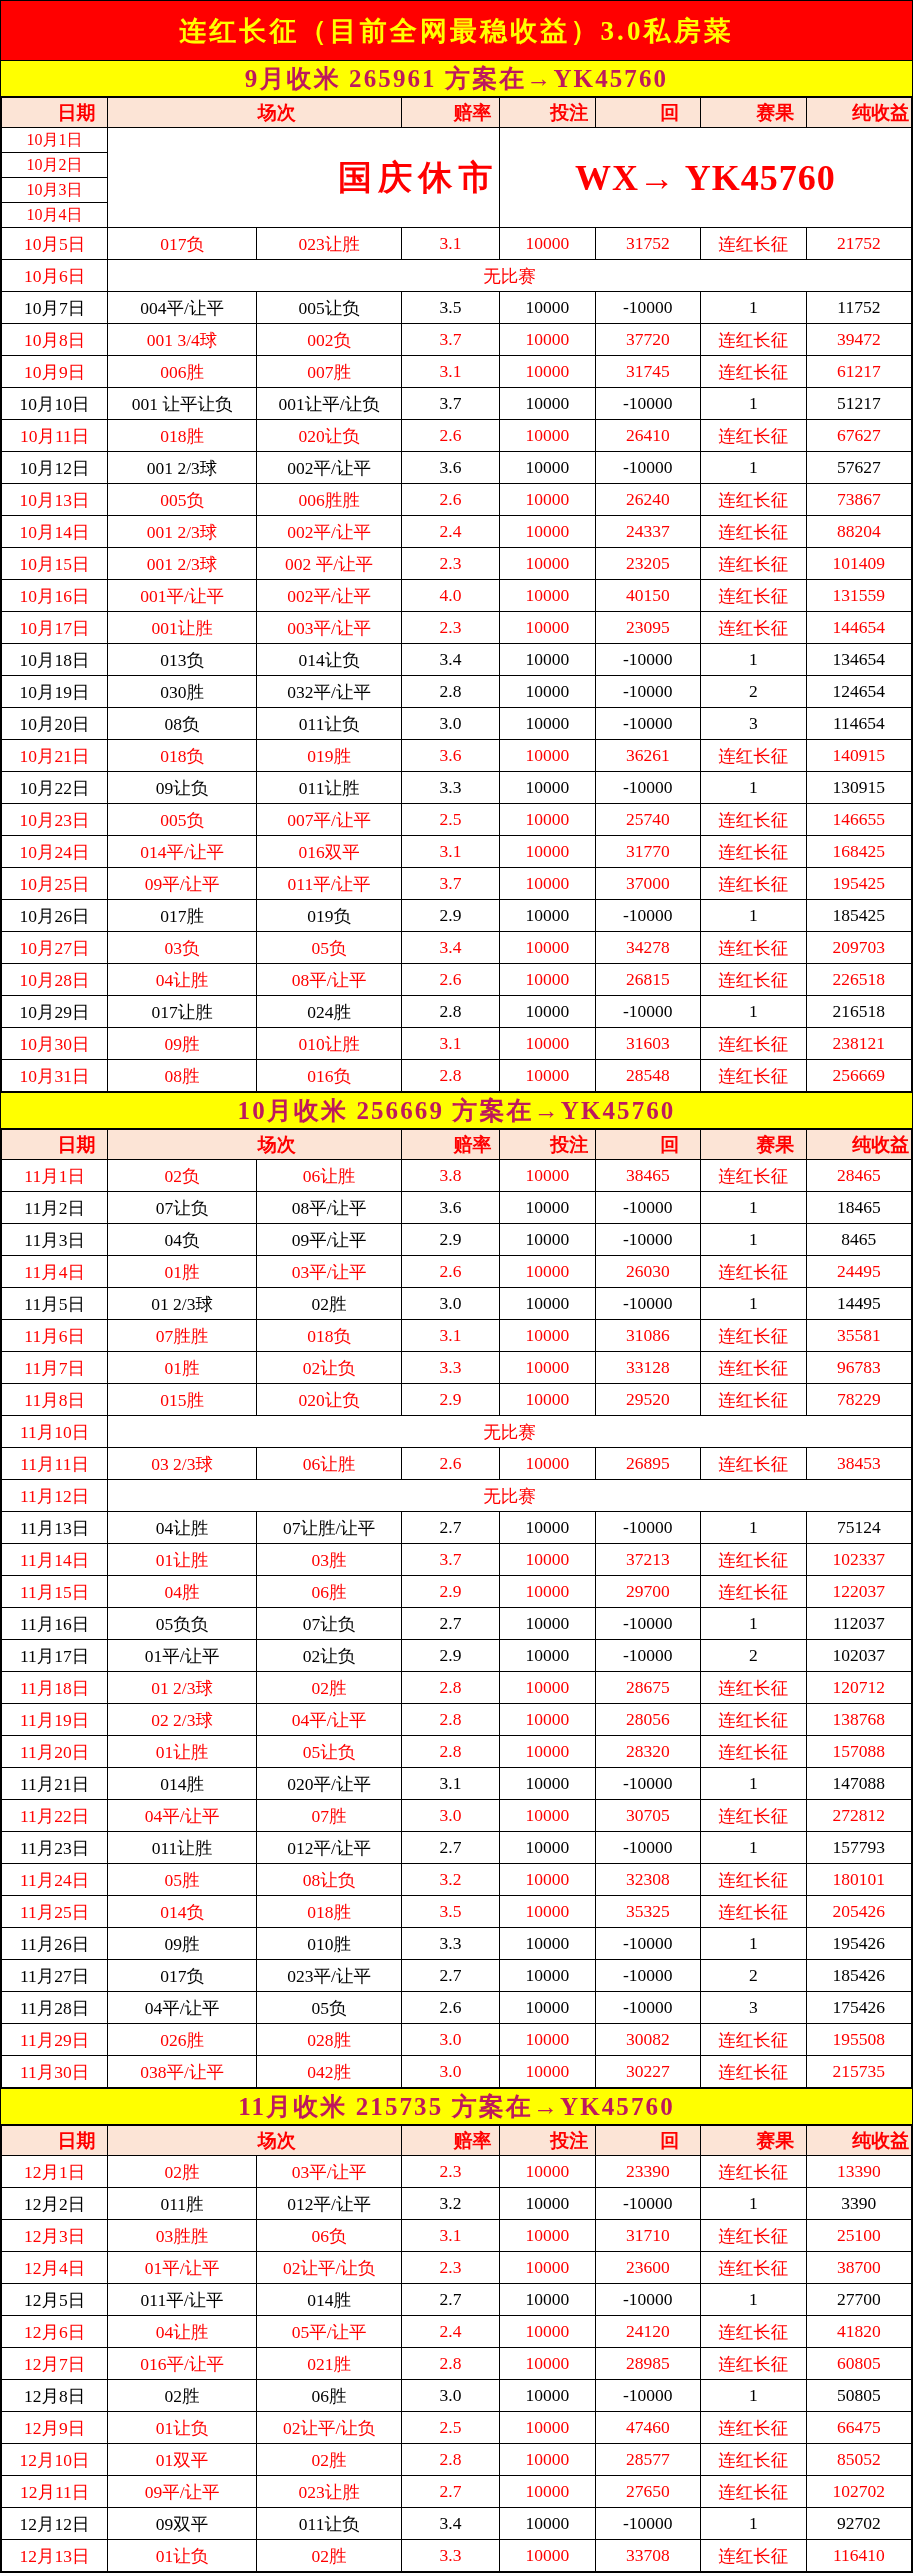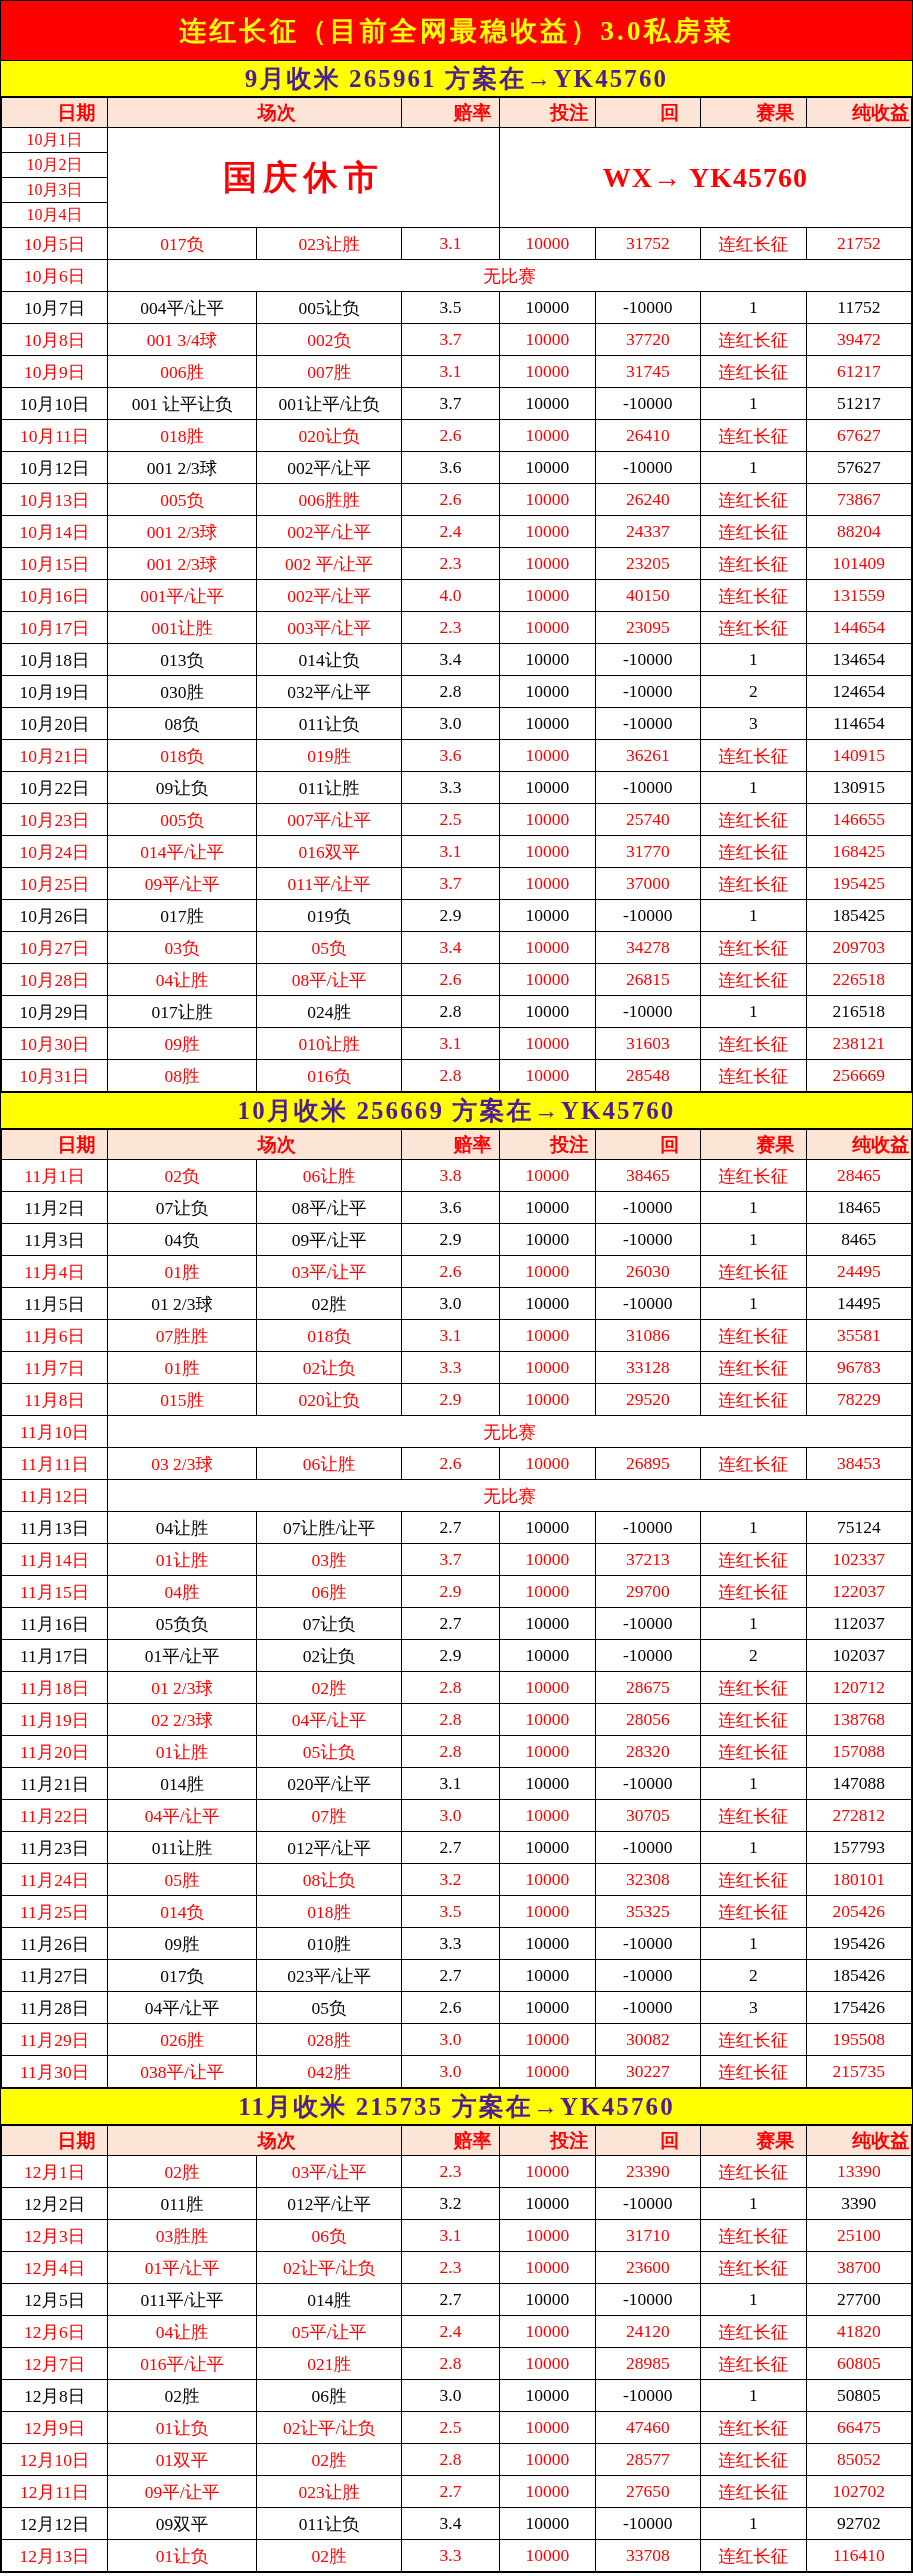--- a/index.html
+++ b/index.html
@@ -1,30 +1,30 @@
 <!DOCTYPE html>
 <html style="font-size:8.2px"><head>
 <meta charset="utf-8">
 <style>
   html,body{margin:0;padding:0;background:#fff;}
   body{width:913px;font-family:"Liberation Serif","DejaVu Serif",serif;}
   .sheet{width:913px;border:1.5px solid #000;box-sizing:border-box;background:#fff;}
   .banner{background:#ff0000;color:#ffff00;height:59px;display:flex;align-items:center;justify-content:center;
           font-size:27px;font-weight:bold;letter-spacing:3.1px;}
-  .band{background:#ffff00;color:#4c1d95;height:35px;display:flex;align-items:center;justify-content:center;
+  .band{background:#ffff00;color:#be185d;height:35px;display:flex;align-items:center;justify-content:center;
         font-size:25px;font-weight:bold;letter-spacing:2.1px;border-top:1.5px solid #000;border-bottom:1.5px solid #000;}
   table{border-collapse:collapse;width:100%;table-layout:fixed;}
   th,td{border:1px solid #000;text-align:center;vertical-align:middle;padding:0;overflow:hidden;white-space:nowrap;}
   thead th{background:#fce4d6;color:#ff0000;font-size:19px;font-weight:bold;height:29px;padding-left:44px;}
   tbody td{height:31px;font-size:17.5px;background:#fff;}
   tr.red td{color:#ff0000;}
   tr.black td{color:#000000;}
   td.hd4{height:24px;font-size:16px;}
-  td.holiday-note{font-size:34px;font-weight:bold;letter-spacing:6.2px;}
-  td.holiday-wx{font-size:28px;font-weight:bold;letter-spacing:1px;}
+  td.holiday-note{font-size:34px;font-weight:bold;letter-spacing:6.2px;text-align:right;}
+  td.holiday-wx{font-size:36px;font-weight:bold;letter-spacing:1px;}
 </style>
 </head>
 <body>
 
 <div class="sheet">
 
   <div class="banner">连红长征（目前全网最稳收益）3.0私房菜</div>
 
   <div class="band">9月收米  265961    方案在→YK45760</div>
   <table>

